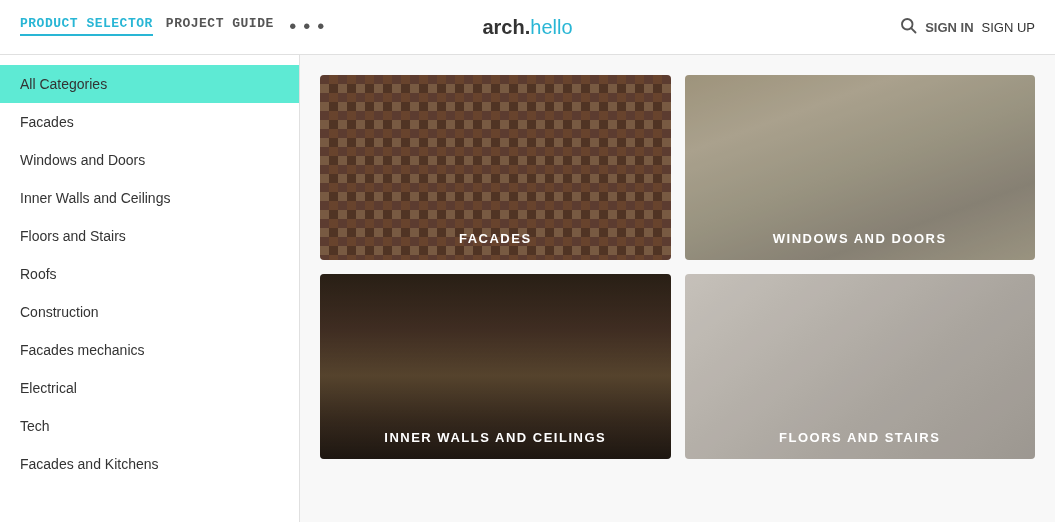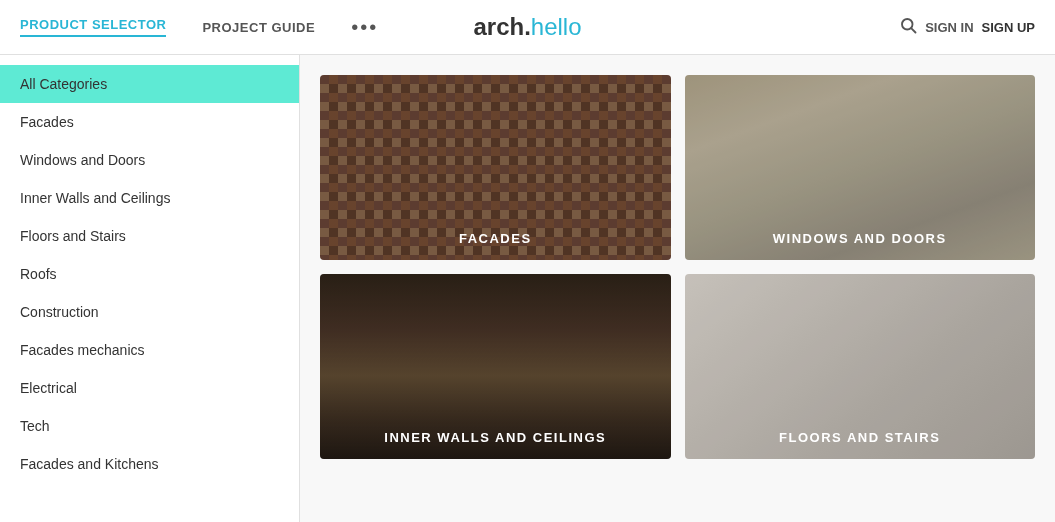--- a/index.html
+++ b/index.html
@@ -9,22 +9,23 @@
     .header {
       display: flex;
       align-items: center;
       height: 55px;
       border-bottom: 1px solid #e0e0e0;
       padding: 0 20px;
       position: relative;
     }
     .nav-links {
       display: flex;
-      align-items: center;
-      gap: 36px;
+      align-items: flex-start;
+      gap: 13px;
+      font-family: Liberation Mono, monospace;
     }
     .nav-link {
       font-size: 13px;
       font-weight: 600;
       color: #555;
       text-transform: uppercase;
       letter-spacing: 0.5px;
       cursor: pointer;
       text-decoration: none;
     }
@@ -36,21 +37,21 @@
     .nav-dots {
       font-size: 20px;
       color: #555;
       cursor: pointer;
       letter-spacing: 2px;
     }
     .logo {
       position: absolute;
       left: 50%;
       transform: translateX(-50%);
-      font-size: 24px;
+      font-size: 20px;
       font-weight: 400;
     }
     .logo-arch { font-weight: 700; color: #333; }
     .logo-hello { color: #29b6d5; font-weight: 400; }
     .logo-dot { color: #333; font-weight: 700; }
     .header-right {
       margin-left: auto;
       display: flex;
       align-items: center;
       gap: 8px;
@@ -61,21 +62,21 @@
       font-size: 16px;
     }
     .sign-in-btn {
       font-size: 13px;
       font-weight: 600;
       color: #555;
       cursor: pointer;
     }
     .sign-up-btn {
       font-size: 13px;
-      font-weight: 700;
+      font-weight: 400;
       color: #333;
       cursor: pointer;
     }
 
     
     .main {
       display: flex;
       height: calc(522px - 55px);
     }
 

